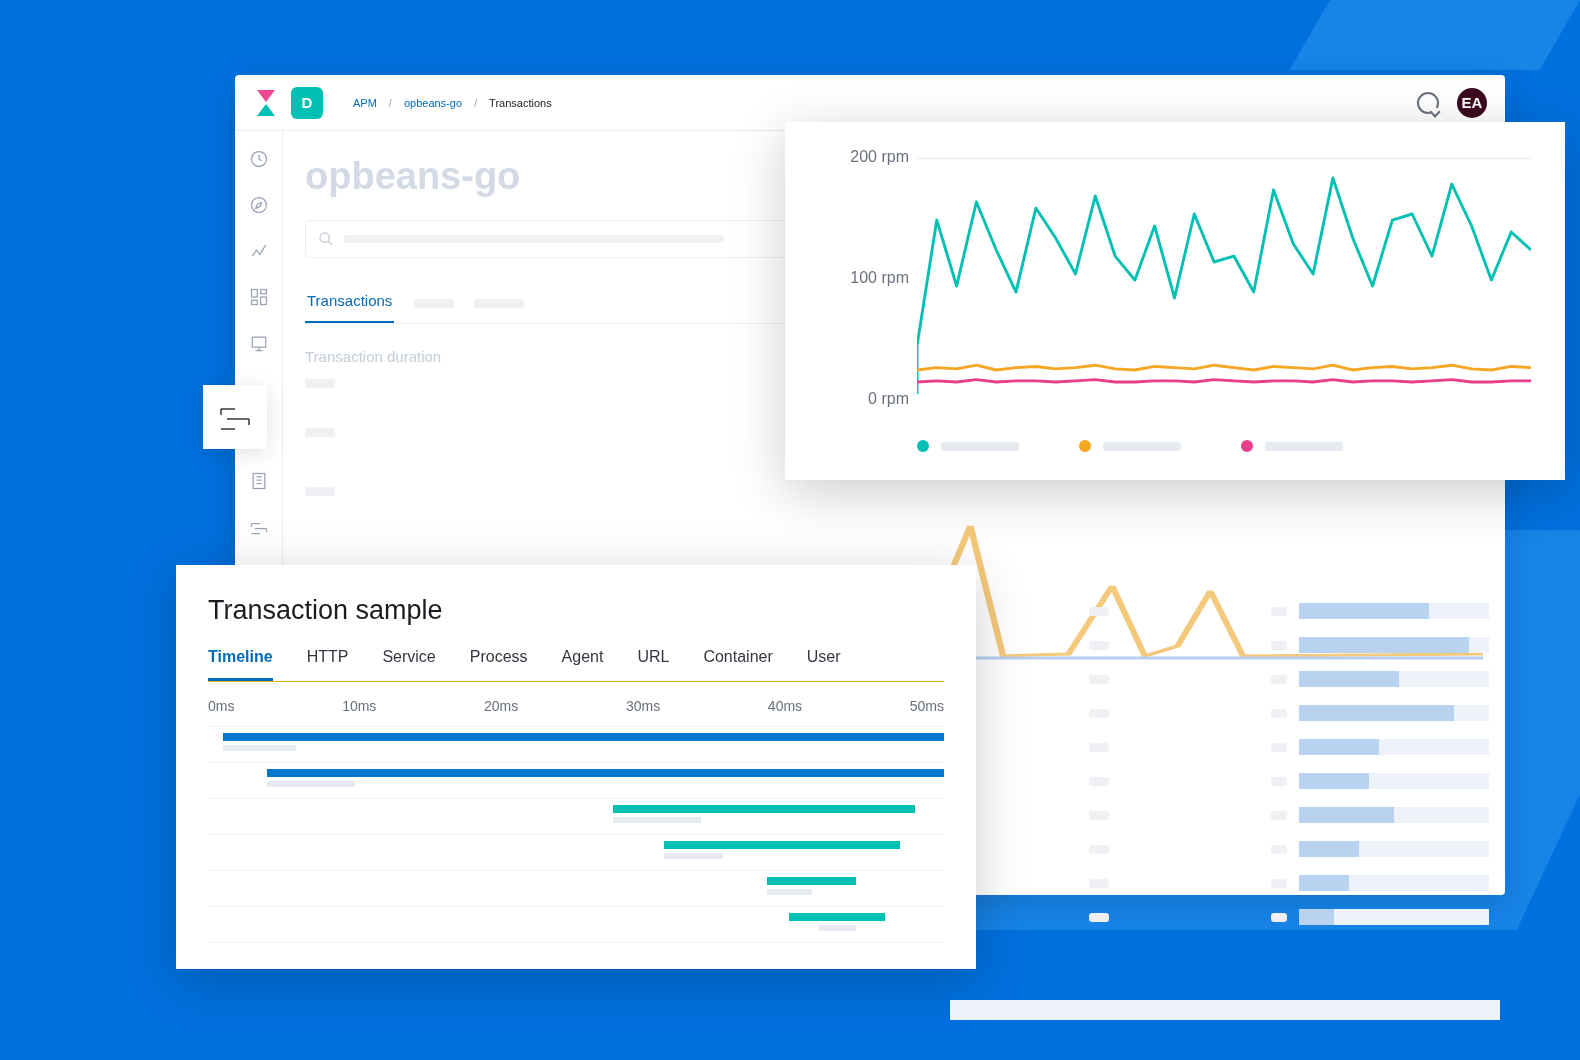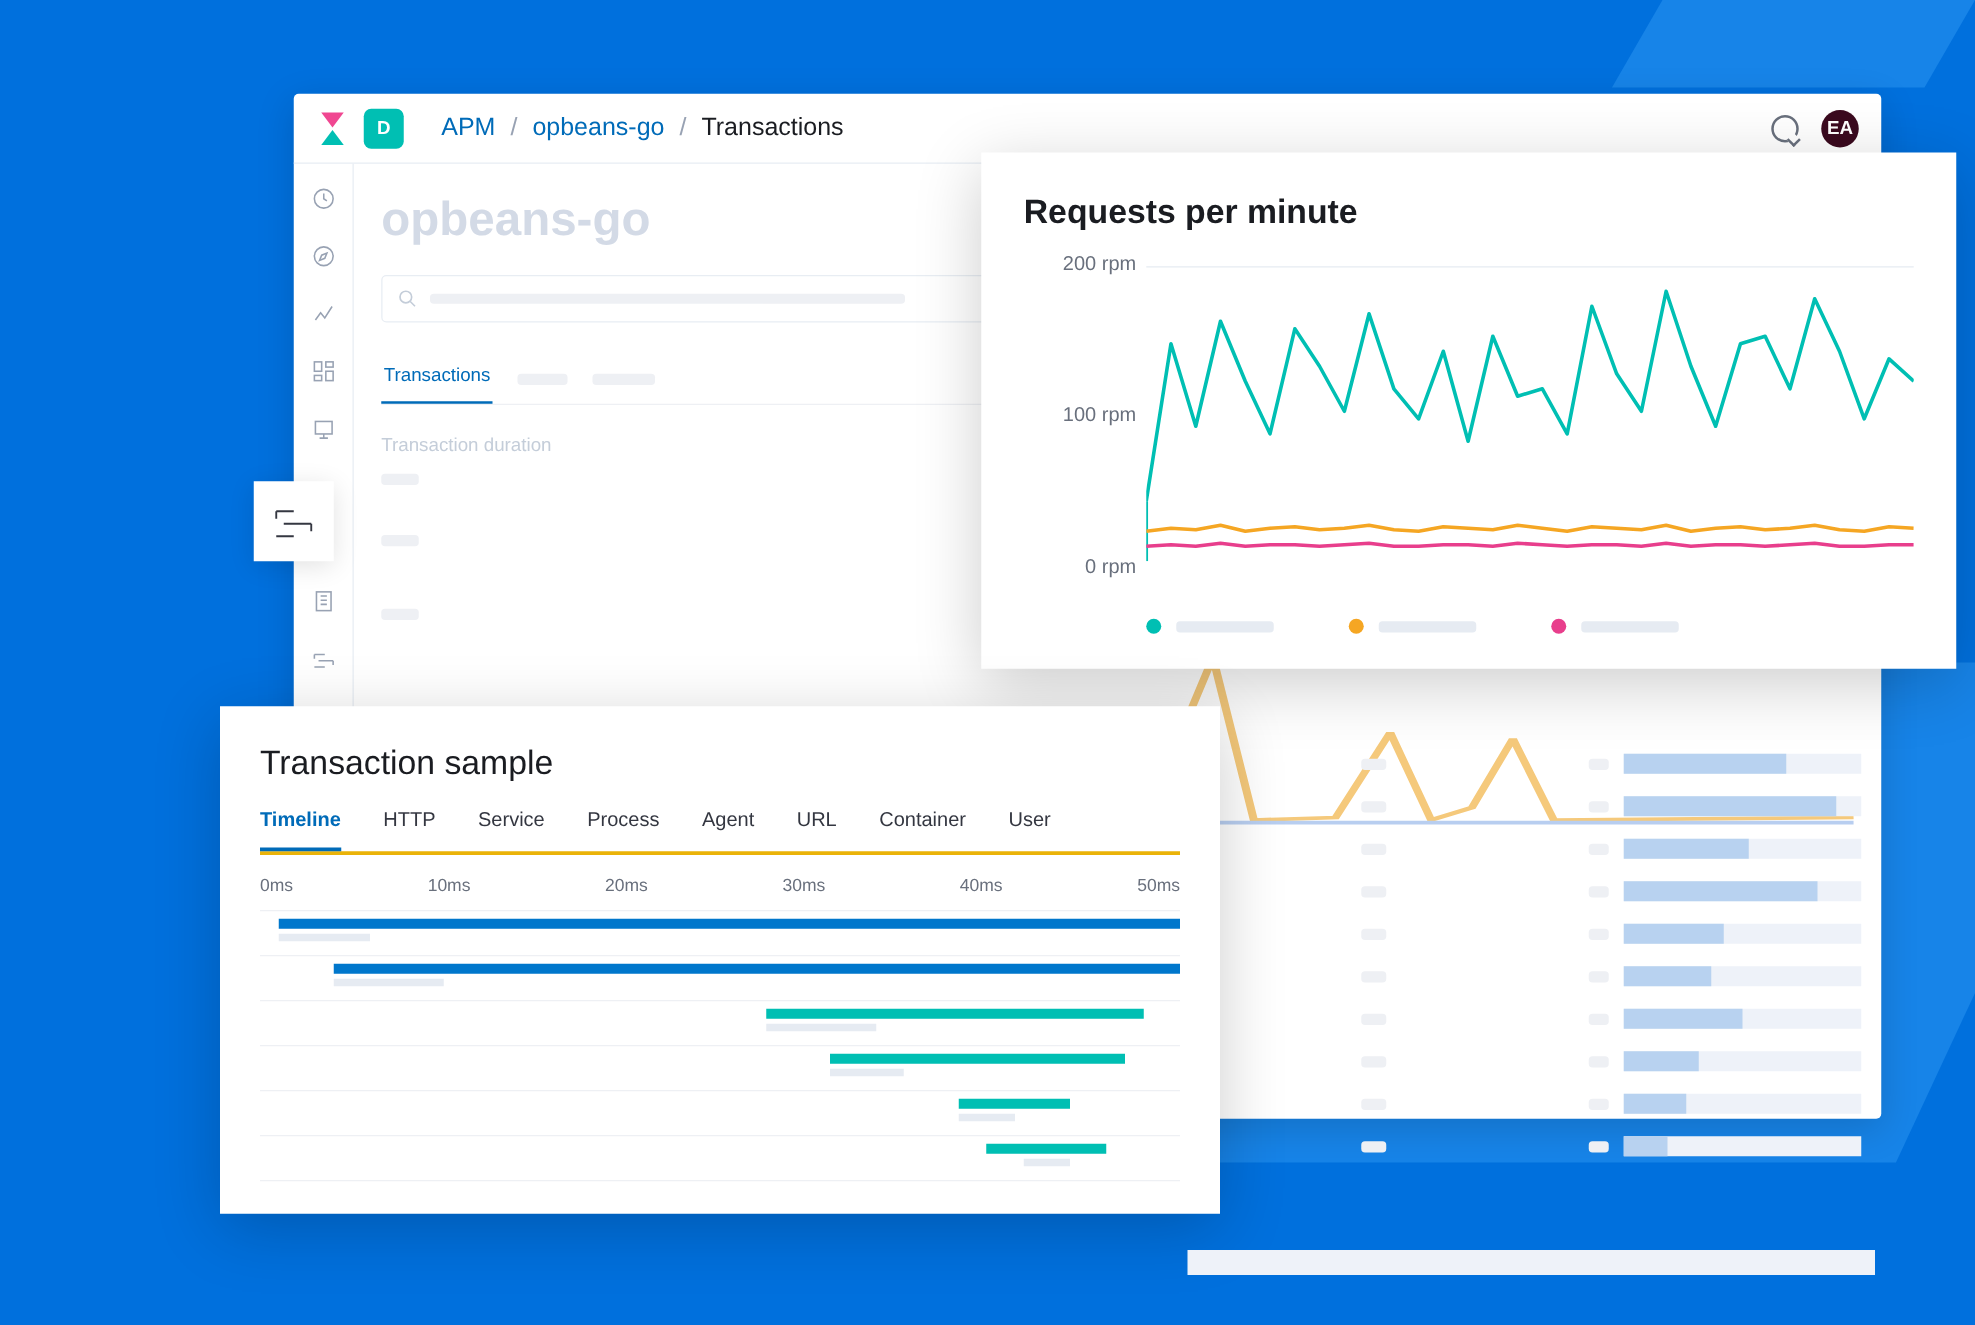--- a/index.html
+++ b/index.html
@@ -6,21 +6,21 @@
 body { font-family:-apple-system,BlinkMacSystemFont,'Segoe UI',Helvetica,Arial,sans-serif; background:#0070dd; width:1580px; height:1060px; position:relative; overflow:hidden; }
 .bg-shape1 { position:absolute; right:0; top:0; width:250px; height:70px; background:#1784e8; transform:skewX(-30deg); transform-origin:top right; }
 .bg-shape2 { position:absolute; right:-30px; bottom:130px; width:700px; height:400px; background:#1784e8; transform:skewX(-25deg); }
 
 .main-window { position:absolute; left:235px; top:75px; width:1270px; height:820px; background:#fff; border-radius:4px; box-shadow:0 8px 30px rgba(0,0,0,0.15); }
 .topbar { height:56px; border-bottom:1px solid #e8edf3; display:flex; align-items:center; padding:0 18px; }
 .logo { width:26px; height:26px; position:relative; margin-right:12px; }
 .logo-top { position:absolute; top:0; left:4px; width:0; height:0; border-left:9px solid transparent; border-right:9px solid transparent; border-top:12px solid #f04791; }
 .logo-bot { position:absolute; bottom:0; left:4px; width:0; height:0; border-left:9px solid transparent; border-right:9px solid transparent; border-bottom:12px solid #00bfb3; }
 .space-badge { width:32px; height:32px; background:#00bfb3; color:#fff; font-weight:700; border-radius:6px; display:flex; align-items:center; justify-content:center; font-size:15px; margin-right:30px; }
-.breadcrumb { display:flex; align-items:center; gap:12px; font-size:20px; }
+.breadcrumb { display:flex; align-items:center; gap:12px; font-size:11px; }
 .breadcrumb a { color:#006bb8; text-decoration:none; }
 .breadcrumb .sep { color:#98a2b3; }
 .breadcrumb .current { color:#1a1c21; font-weight:500; }
 .topbar-right { margin-left:auto; display:flex; align-items:center; gap:18px; }
 .feedback-icon { width:22px; height:22px; border:2px solid #69707d; border-radius:50%; position:relative; }
 .feedback-icon::after { content:''; position:absolute; bottom:-4px; right:-2px; width:6px; height:6px; border-right:2px solid #69707d; border-bottom:2px solid #69707d; transform:rotate(45deg); background:#fff; }
 .avatar { width:30px; height:30px; background:#3b0a1f; color:#fff; border-radius:50%; display:flex; align-items:center; justify-content:center; font-size:15px; font-weight:600; }
 
 .body { display:flex; height:calc(100% - 56px); }
 .sidenav { width:48px; border-right:1px solid #e8edf3; display:flex; flex-direction:column; align-items:center; padding-top:18px; gap:26px; position:relative; }
@@ -61,21 +61,21 @@
 .rpm-baseline { position:absolute; left:98px; right:0; height:1px; background:#e6ebf2; }
 .rpm-xticks { display:flex; justify-content:space-between; margin-left:98px; margin-top:8px; font-size:16px; color:#69707d; }
 .rpm-legend { display:flex; gap:60px; margin-top:26px; margin-left:98px; }
 .legend-item { display:flex; align-items:center; gap:12px; }
 .legend-dot { width:12px; height:12px; border-radius:50%; }
 .legend-ph { width:78px; height:9px; background:#e6ebf2; border-radius:3px; }
 
 
 .ts-card { position:absolute; left:176px; top:565px; width:800px; background:#fff; box-shadow:0 12px 50px rgba(0,0,0,0.2); padding:30px 32px 26px; }
 .ts-title { font-size:27px; font-weight:400; color:#1a1c21; margin-bottom:22px; }
-.ts-tabs { display:flex; gap:34px; border-bottom:3px solid #eab308; margin-bottom:16px; }
+.ts-tabs { display:flex; gap:34px; border-bottom:1px solid #eab308; margin-bottom:16px; }
 .ts-tab { font-size:16px; color:#343741; padding-bottom:12px; cursor:pointer; }
 .ts-tab.active { color:#006bb8; font-weight:600; border-bottom:3px solid #006bb8; }
 .ts-services { display:flex; align-items:center; gap:14px; font-size:14px; color:#343741; font-weight:600; margin-bottom:14px; }
 .svc-dot { width:12px; height:12px; border-radius:50%; }
 .svc-ph { width:40px; height:8px; background:#e6ebf2; border-radius:3px; }
 .ts-xticks { display:flex; justify-content:space-between; font-size:14px; color:#69707d; margin-bottom:12px; }
 .ts-rows { border-top:1px solid #eef0f4; }
 .ts-row { height:36px; border-bottom:1px solid #eef0f4; position:relative; }
 .ts-bar { position:absolute; top:6px; height:8px; }
 .ts-sub { position:absolute; top:18px; height:6px; background:#e6ebf2; }
@@ -268,21 +268,20 @@
             <div class="bar-bg">
               <div class="bar-fg" style="width:35px"></div>
             </div>
           </div>
         </div>
     </div>
   </div>
 </div>
 
 <div class="rpm-card">
-  <div class="rpm-title">Requests per minute</div>
   <div class="rpm-chart">
     <div class="rpm-ylabel" style="top:-6px">200 rpm</div>
     <div class="rpm-ylabel" style="top:115px">100 rpm</div>
     <div class="rpm-ylabel" style="top:236px">0 rpm</div>
     <div class="rpm-baseline" style="top:4px"></div>
     <div class="rpm-plot">
       <svg viewBox="0 0 640 250" preserveAspectRatio="none" width="100%" height="100%" id="rpm-svg">
           <path d="M0 200 L0 250" stroke="#00bfb3" stroke-width="3"></path>
           <path d="M0.0 200.0 L20.6 68.8 L41.3 137.5 L61.9 50.0 L82.6 100.0 L103.2 143.8 L123.9 56.3 L144.5 87.5 L165.2 125.0 L185.8 43.8 L206.5 106.3 L227.1 131.3 L247.7 75.0 L268.4 150.0 L289.0 62.5 L309.7 112.5 L330.3 106.3 L351.0 143.8 L371.6 37.5 L392.3 93.8 L412.9 125.0 L433.5 25.0 L454.2 87.5 L474.8 137.5 L495.5 68.8 L516.1 62.5 L536.8 106.3 L557.4 31.3 L578.1 75.0 L598.7 131.3 L619.4 81.3 L640.0 100.0" stroke="#00bfb3" stroke-width="3" fill="none" stroke-linejoin="round"></path>
           <path d="M0.0 225.0 L20.6 222.5 L41.3 223.8 L61.9 220.0 L82.6 225.0 L103.2 222.5 L123.9 221.3 L144.5 223.8 L165.2 222.5 L185.8 220.0 L206.5 223.8 L227.1 225.0 L247.7 221.3 L268.4 222.5 L289.0 223.8 L309.7 220.0 L330.3 222.5 L351.0 225.0 L371.6 221.3 L392.3 222.5 L412.9 223.8 L433.5 220.0 L454.2 225.0 L474.8 222.5 L495.5 221.3 L516.1 223.8 L536.8 222.5 L557.4 220.0 L578.1 223.8 L598.7 225.0 L619.4 221.3 L640.0 222.5" stroke="#f5a623" stroke-width="3" fill="none" stroke-linejoin="round"></path>

